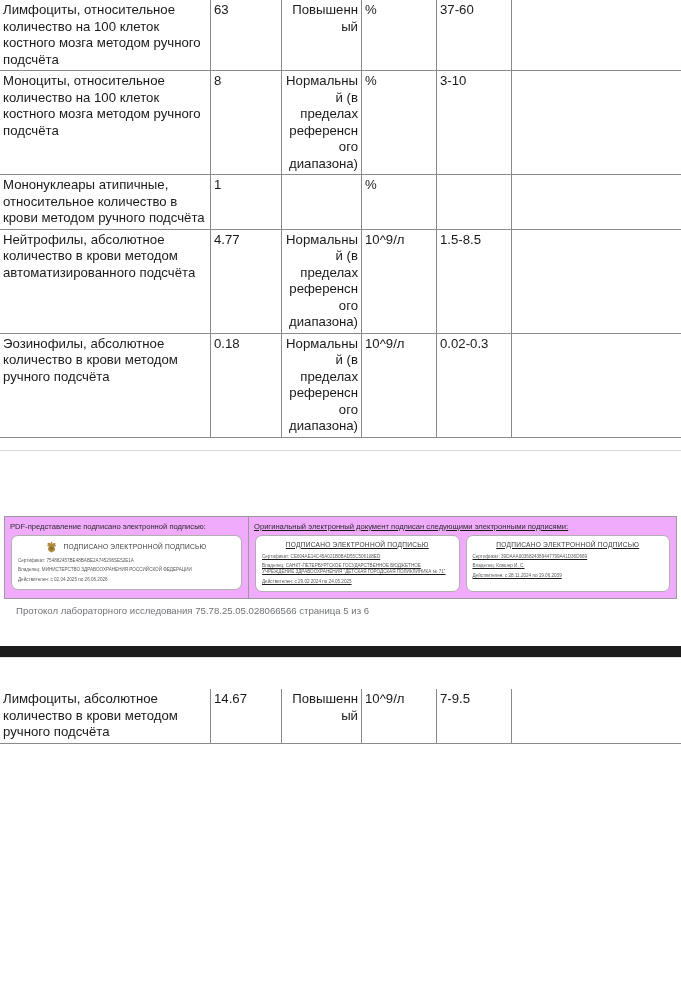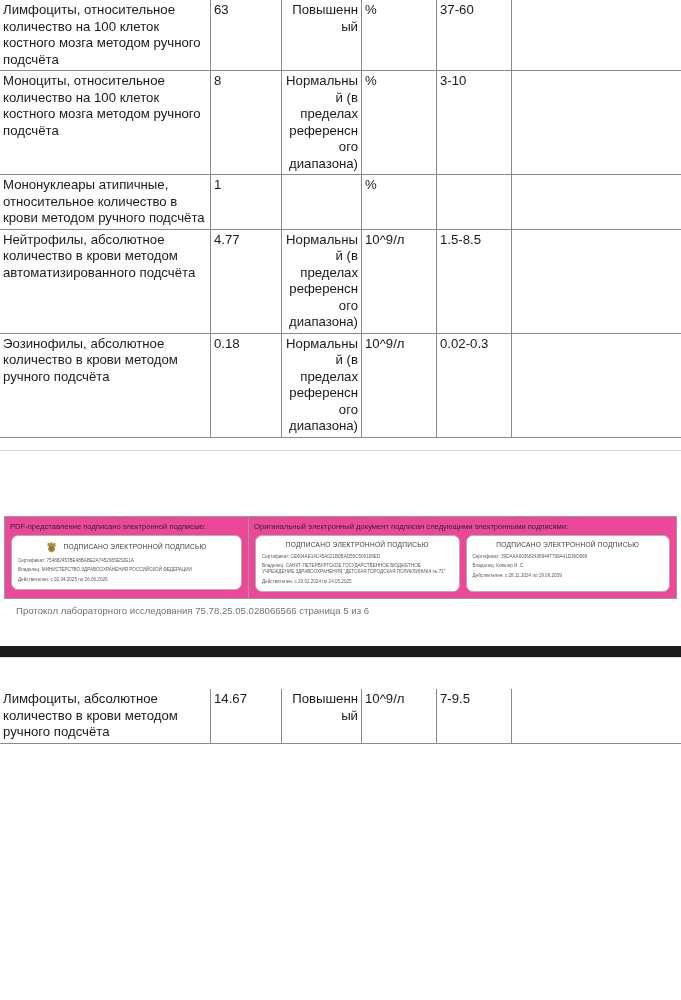--- a/index.html
+++ b/index.html
@@ -48,30 +48,31 @@
     border-bottom: 1px solid #d8d8d8;
     background: #ffffff;
   }
   .page-void { background: #ffffff; }
 
   
   .sig-panel {
     margin: 0 4px;
     border: 1px solid #9a9a9a;
     display: flex;
-    background: #ec4899;
+    background: #f0abfc;
   }
   .sig-col-left {
     width: 244px;
     border-right: 1px solid #9a9a9a;
     box-sizing: border-box;
   }
   .sig-col-right {
     flex: 1;
     box-sizing: border-box;
+    text-decoration: underline;
   }
   .sig-col-head {
     font-size: 7.6px;
     line-height: 9px;
     padding: 5px 4px 4px 5px;
     color: #2b2b2b;
     white-space: nowrap;
     overflow: hidden;
   }
   .sig-cards {

